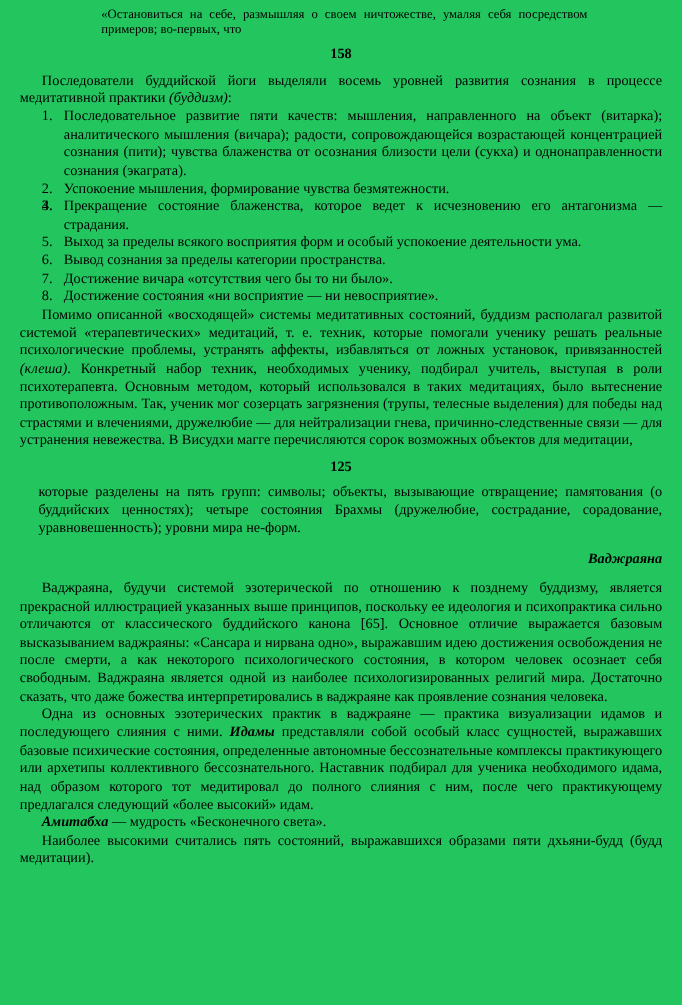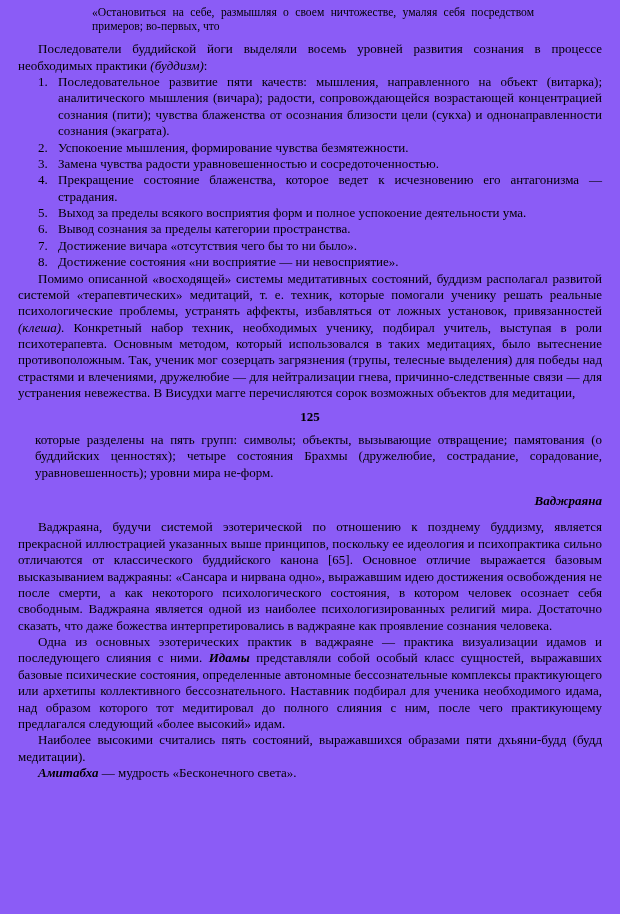--- a/index.html
+++ b/index.html
@@ -1,21 +1,21 @@
 <!DOCTYPE html>
 <html lang="ru"><head>
 <meta charset="utf-8">
 <style>
   html, body { margin: 0; padding: 0; background: #ffffff; }
   .page {
     width: 620px;
     height: 914px;
     box-sizing: border-box;
     padding: 6px 18px 8px 18px;
-    background: #8b5cf6;
+    background: #22c55e;
     color: #000000;
     font-family: "Liberation Serif", "DejaVu Serif", serif;
     font-size: 13px;
     line-height: 1.26;
     overflow: hidden;
   }
   .small { font-size: 11.6px; line-height: 1.22; }
   .quote-intro {
     margin: 0 68px 0 74px;
     text-align: justify;
@@ -52,44 +52,44 @@
 </style>
 </head>
 <body>
 
 <div class="page">
 
   <div class="small quote-intro">
     <span>«Остановиться на себе, размышляя о своем ничтожестве, умаляя себя посредством примеров; во-первых, что</span>
   </div>
 
+  <div class="pagenum">158</div>
 
 
-  <p class="para" style="margin-top:7px;"><span>Последователи буддийской йоги выделяли восемь уровней развития сознания в процессе необходимых практики </span><span class="it">(буддизм)</span><span>:</span></p>
+  <p class="para" style="margin-top:7px;"><span>Последователи буддийской йоги выделяли восемь уровней развития сознания в процессе медитативной практики </span><span class="it">(буддизм)</span><span>:</span></p>
 
   <div class="list">
     <div class="list-item">
       <span class="num">1.</span>
       <span>Последовательное развитие пяти качеств: мышления, направленного на объект (витарка); аналитического мышления (вичара); радости, сопровождающейся возрастающей концентрацией сознания (пити); чувства блаженства от осознания близости цели (сукха) и однонаправленности сознания (экаграта).</span>
     </div>
     <div class="list-item">
       <span class="num">2.</span>
       <span>Успокоение мышления, формирование чувства безмятежности.</span>
     </div>
     <div class="list-item">
       <span class="num">3.</span>
-      <span>Замена чувства радости уравновешенностью и сосредоточенностью.</span>
     </div>
     <div class="list-item">
       <span class="num">4.</span>
       <span>Прекращение состояние блаженства, которое ведет к исчезновению его антагонизма — страдания.</span>
     </div>
     <div class="list-item">
       <span class="num">5.</span>
-      <span>Выход за пределы всякого восприятия форм и полное успокоение деятельности ума.</span>
+      <span>Выход за пределы всякого восприятия форм и особый успокоение деятельности ума.</span>
     </div>
     <div class="list-item">
       <span class="num">6.</span>
       <span>Вывод сознания за пределы категории пространства.</span>
     </div>
     <div class="list-item">
       <span class="num">7.</span>
       <span>Достижение вичара «отсутствия чего бы то ни было».</span>
     </div>
     <div class="list-item">
@@ -103,17 +103,17 @@
   <div class="pagenum">125</div>
 
   <p class="para noindent"><span>которые разделены на пять групп: символы; объекты, вызывающие отвращение; памятования (о буддийских ценностях); четыре состояния Брахмы (дружелюбие, сострадание, сорадование, уравновешенность); уровни мира не-форм.</span></p>
 
   <div class="heading">Ваджраяна</div>
 
   <p class="para"><span>Ваджраяна, будучи системой эзотерической по отношению к позднему буддизму, является прекрасной иллюстрацией указанных выше принципов, поскольку ее идеология и психопрактика сильно отличаются от классического буддийского канона [65]. Основное отличие выражается базовым высказыванием ваджраяны: «Сансара и нирвана одно», выражавшим идею достижения освобождения не после смерти, а как некоторого психологического состояния, в котором человек осознает себя свободным. Ваджраяна является одной из наиболее психологизированных религий мира. Достаточно сказать, что даже божества интерпретировались в ваджраяне как проявление сознания человека.</span></p>
 
   <p class="para"><span>Одна из основных эзотерических практик в ваджраяне — практика визуализации идамов и последующего слияния с ними. </span><span class="bi">Идамы</span><span> представляли собой особый класс сущностей, выражавших базовые психические состояния, определенные автономные бессознательные комплексы практикующего или архетипы коллективного бессознательного. Наставник подбирал для ученика необходимого идама, над образом которого тот медитировал до полного слияния с ним, после чего практикующему предлагался следующий «более высокий» идам.</span></p>
 
+  <p class="para"><span class="bi">Амитабха</span><span> — мудрость «Бесконечного света».</span></p>
+
   <p class="para"><span>Наиболее высокими считались пять состояний, выражавшихся образами пяти дхьяни-будд (будд медитации).</span></p>
-
-  <p class="para"><span class="bi">Амитабха</span><span> — мудрость «Бесконечного света».</span></p>
 
 </div>
 
 </body></html>

